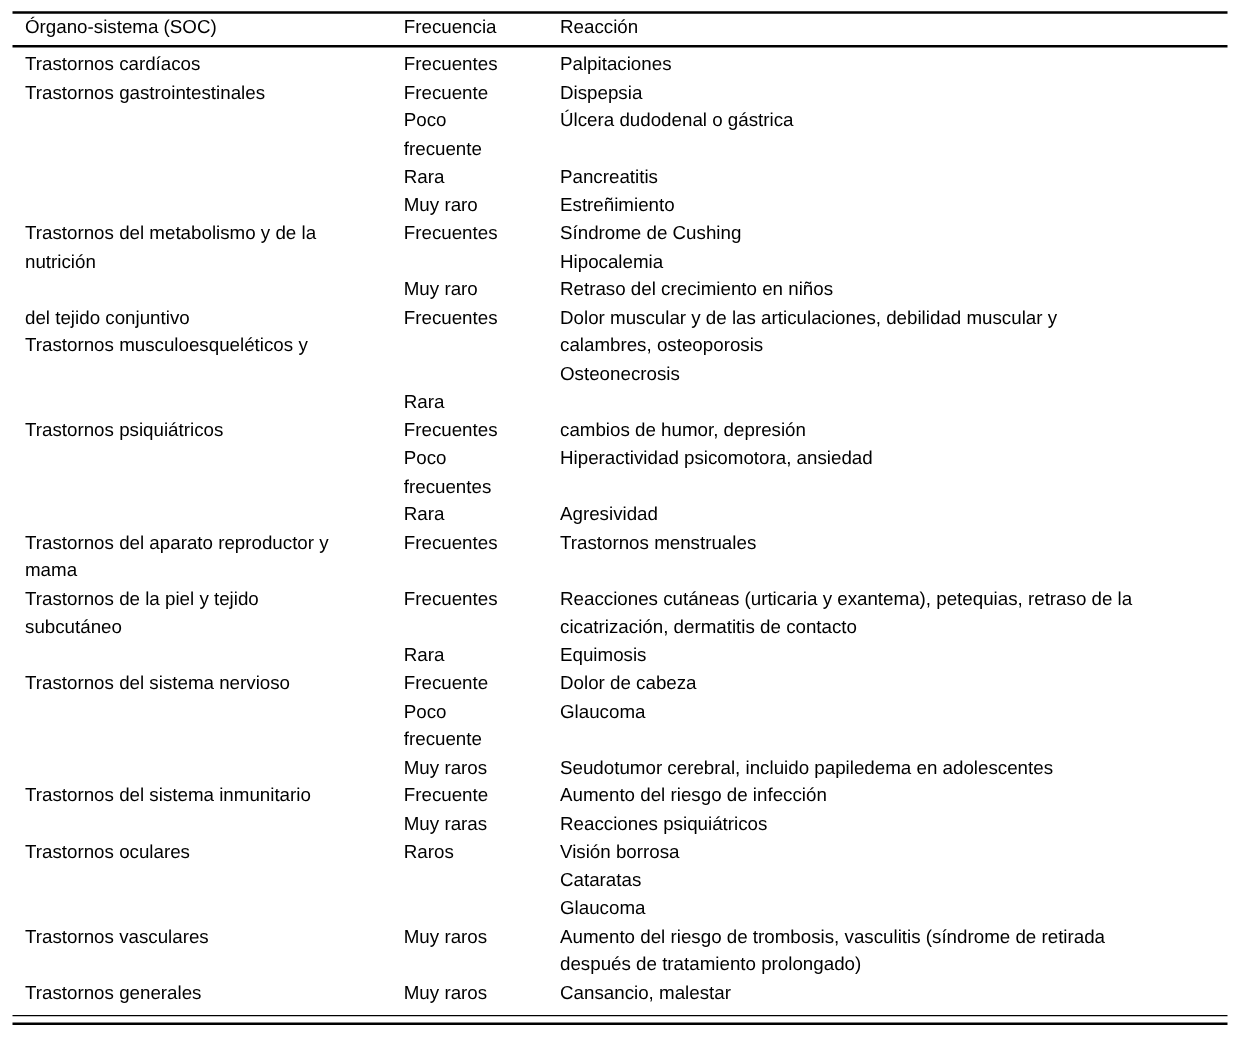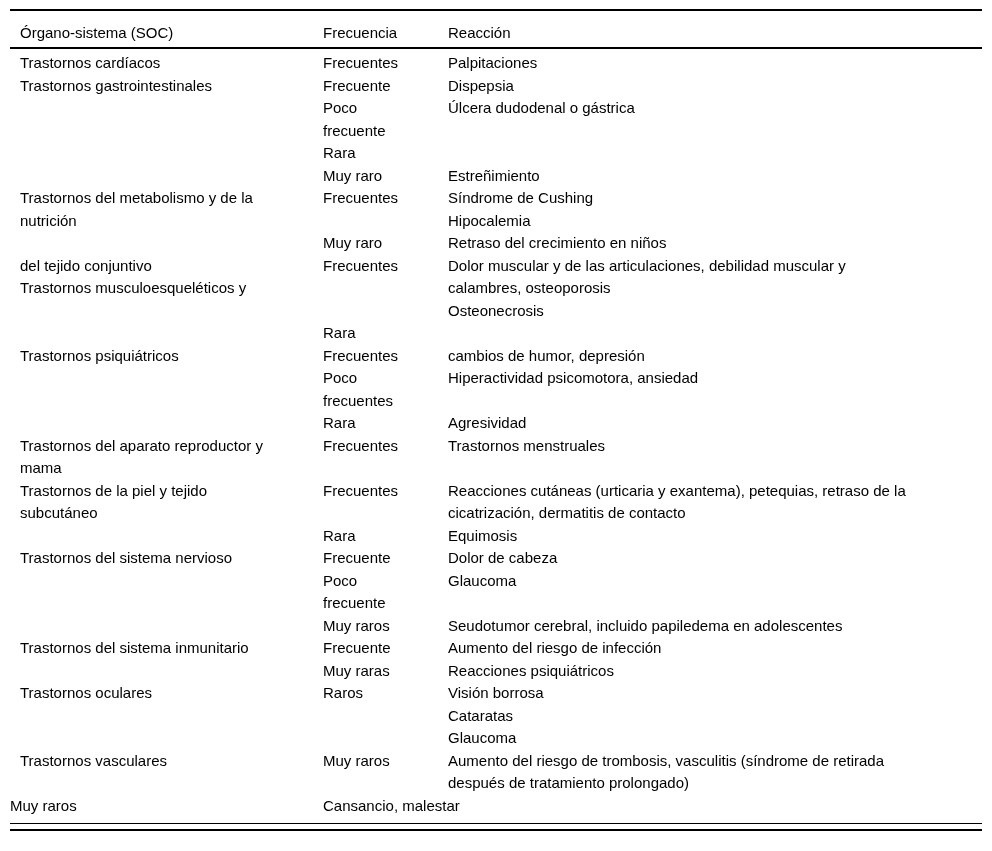--- a/index.html
+++ b/index.html
@@ -27,21 +27,21 @@
   .rule-top { height: 2px; }
   .rule-header { height: 2px; }
   .rule-bottom-thin { height: 1px; }
   .rule-bottom-thick { height: 2px; margin-top: 5px; }
   .row {
     display: grid;
     grid-template-columns: 313px 125px 1fr;
     align-items: start;
   }
   .header-row {
-    padding: 12px 0 4px 0;
+    padding: 1px 0 4px 0;
   }
   .header-row .cell {
     font-size: 15px;
     line-height: 20px;
     white-space: nowrap;
   }
   .c-soc { padding-left: 10px; }
   .tbody {
     padding-top: 3px;
     padding-bottom: 6px;
@@ -96,20 +96,23 @@
           </div>
           <div class="cell c-rx">
             <div class="line">Úlcera dudodenal o gástrica</div>
           </div>
         </div>
         <div class="row">
           <div class="cell c-soc"></div>
           <div class="cell c-freq">
             <div class="line">Rara</div>
           </div>
+          <div class="cell c-rx">
+            <div class="line">Pancreatitis</div>
+          </div>
         </div>
         <div class="row">
           <div class="cell c-soc"></div>
           <div class="cell c-freq">
             <div class="line">Muy raro</div>
           </div>
           <div class="cell c-rx">
             <div class="line">Estreñimiento</div>
           </div>
         </div>
@@ -289,20 +292,23 @@
           </div>
           <div class="cell c-freq">
             <div class="line">Muy raros</div>
           </div>
           <div class="cell c-rx">
             <div class="line">Aumento del riesgo de trombosis, vasculitis (síndrome de retirada</div>
             <div class="line">después de tratamiento prolongado)</div>
           </div>
         </div>
         <div class="row">
+          <div class="cell c-soc">
+            <div class="line">Trastornos generales</div>
+          </div>
           <div class="cell c-freq">
             <div class="line">Muy raros</div>
           </div>
           <div class="cell c-rx">
             <div class="line">Cansancio, malestar</div>
           </div>
         </div>
       </div>
     <div class="rule rule-bottom-thin"></div>
     <div class="rule rule-bottom-thick"></div>

